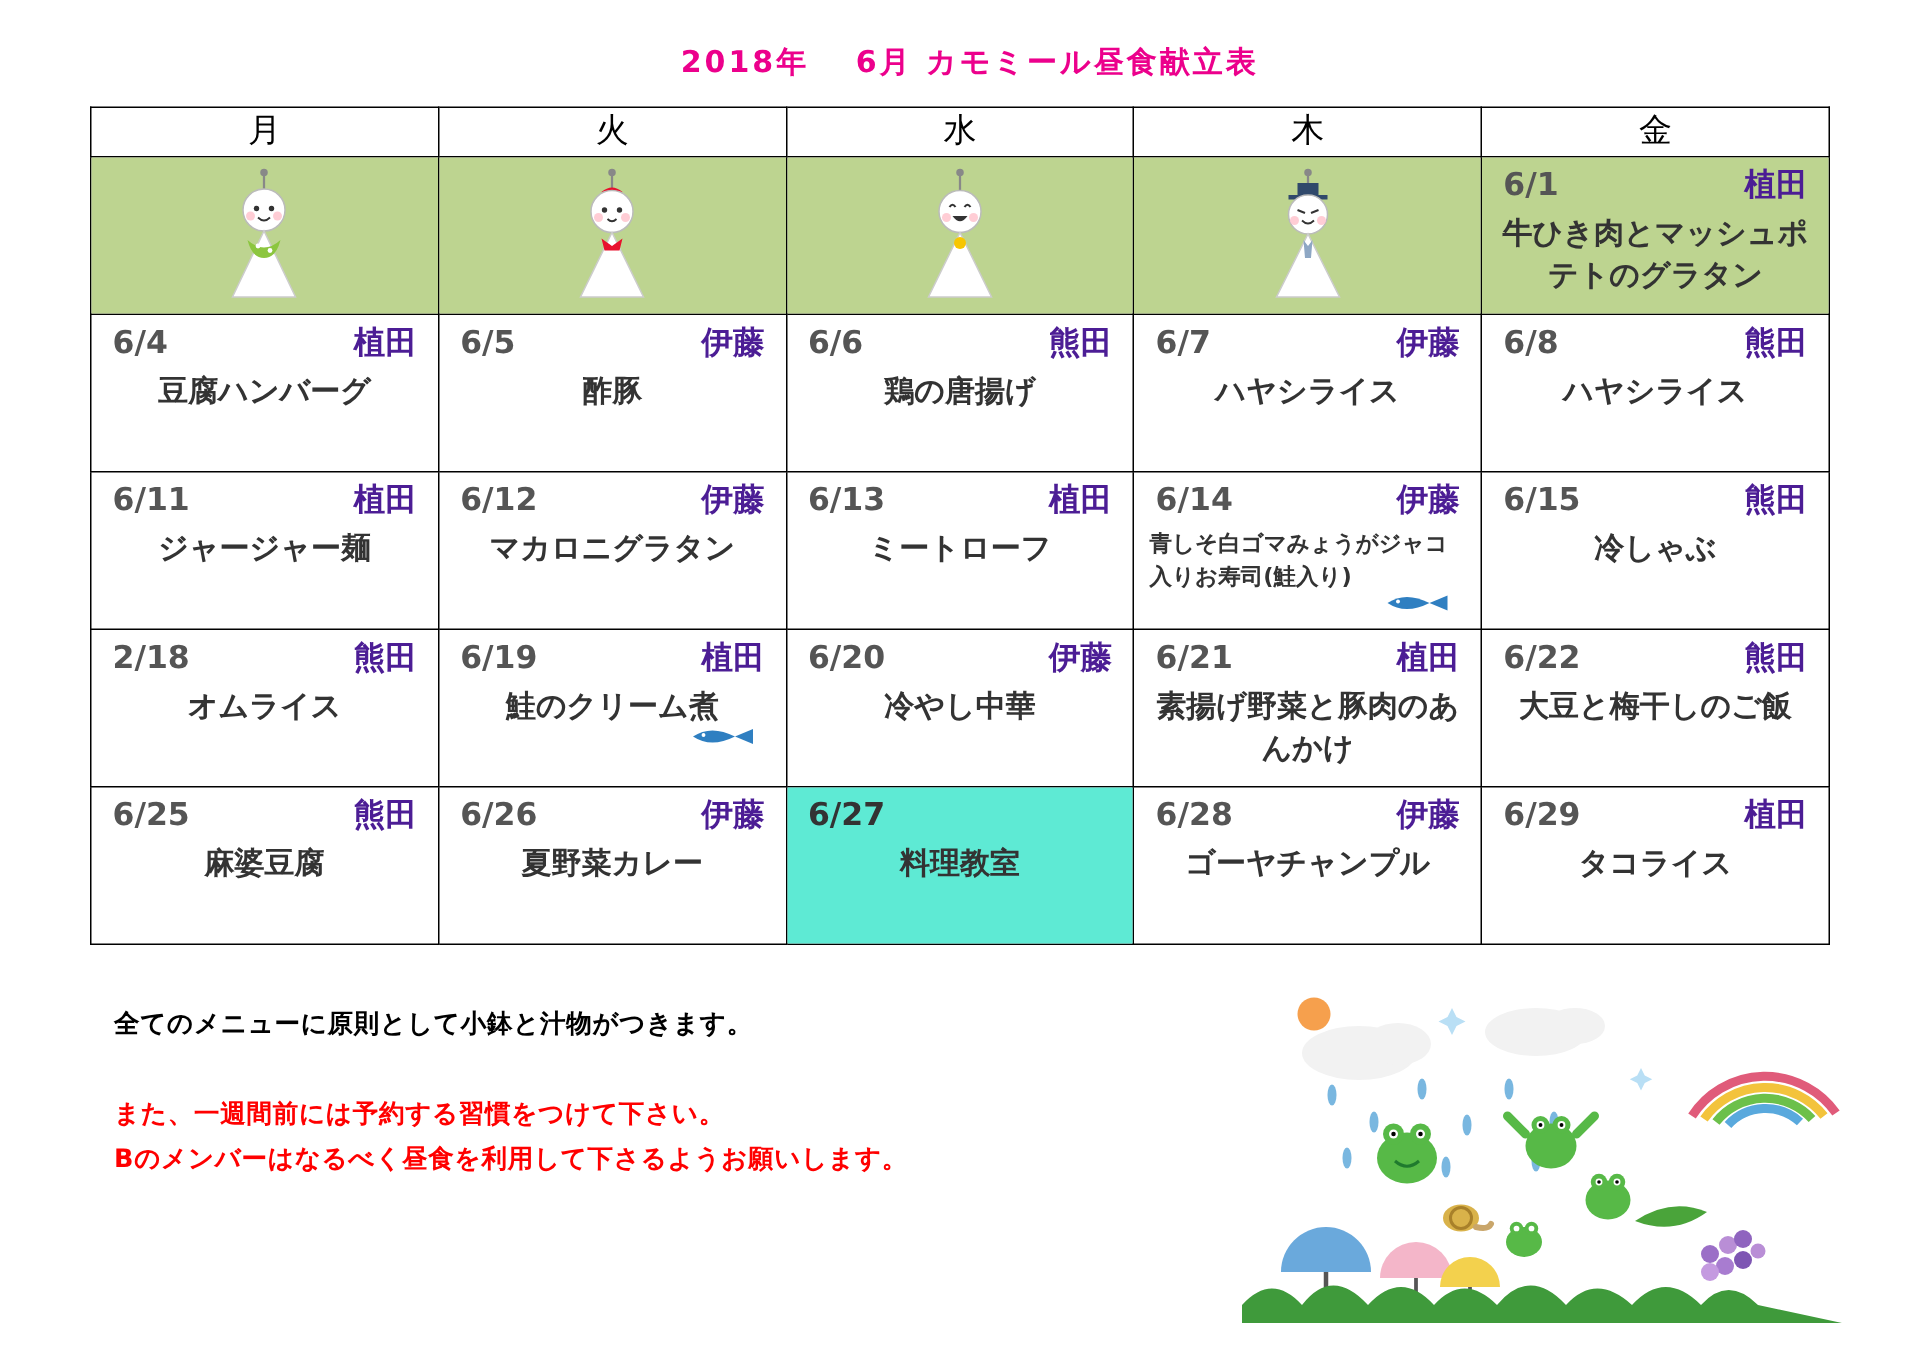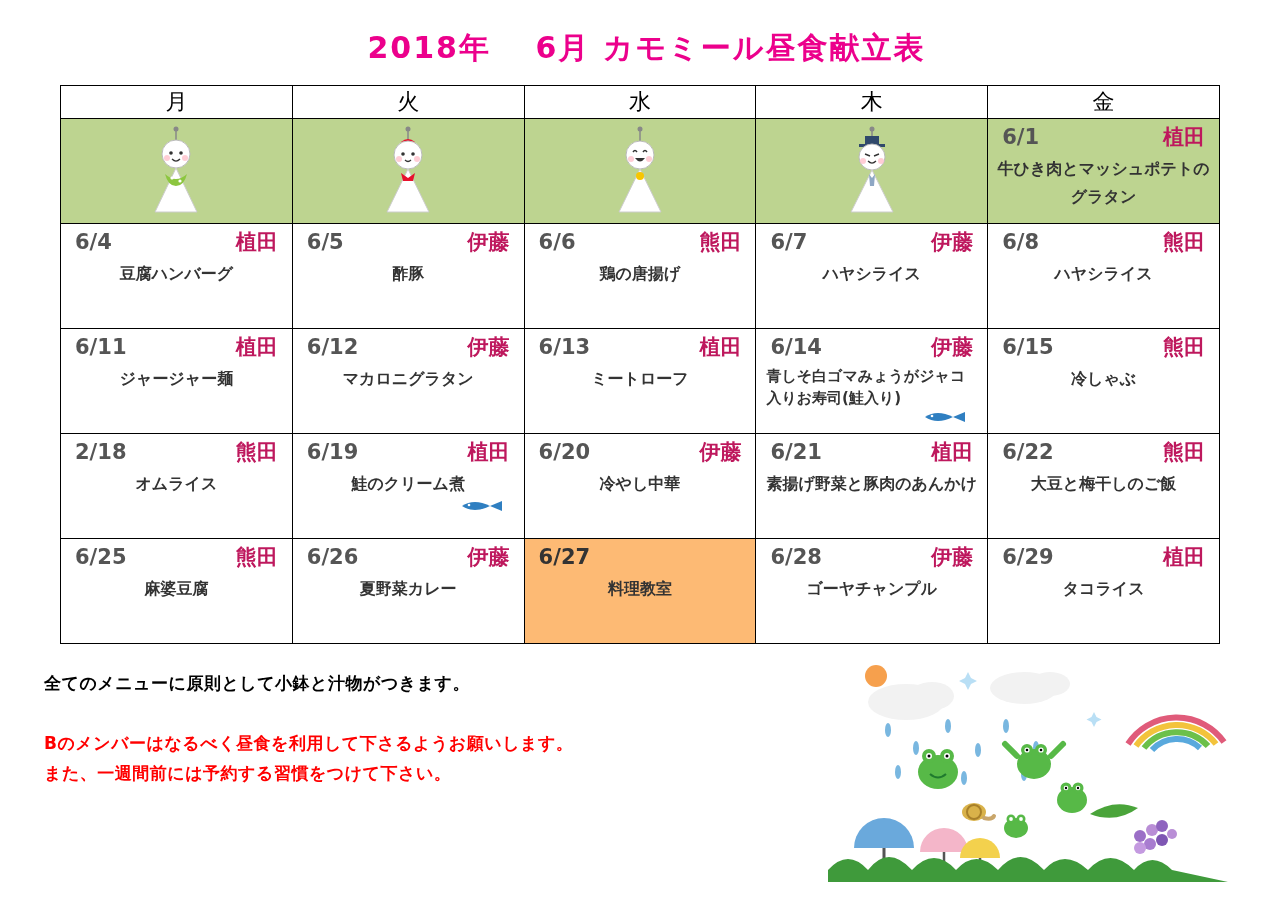--- a/index.html
+++ b/index.html
@@ -12,21 +12,21 @@
   .page {
     position: relative;
     width: 1280px;
     height: 905px;
     overflow: hidden;
   }
   .title {
     text-align: center;
     color: #ec008c;
     font-weight: bold;
-    font-size: 30px;
+    font-size: 20px;
     letter-spacing: 2px;
     padding-top: 28px;
     padding-bottom: 16px;
     font-family: "DejaVu Sans", sans-serif;
     padding-left: 13px;
   }
   table.menu {
     border-collapse: collapse;
     margin: 0 auto;
     width: 1160px;
@@ -54,39 +54,39 @@
   .cell .hdr {
     display: flex;
     justify-content: space-between;
     font-size: 21px;
     line-height: 28px;
     font-family: "DejaVu Sans", sans-serif;
     color: #444;
     padding: 0 6px;
   }
   .cell .hdr .date { color: #555; }
-  .cell .hdr .staff { color: #be185d; }
+  .cell .hdr .staff { color: #4c1d95; }
   .cell .body {
     text-align: center;
-    font-size: 16px;
+    font-size: 20px;
     line-height: 28px;
     color: #333;
     margin-top: 4px;
     font-family: "DejaVu Sans", sans-serif;
     word-break: break-all;
   }
   .cell .body.small {
     font-size: 15px;
     line-height: 22px;
     text-align: left;
     padding-left: 2px;
     color: #333;
   }
   .cell.green { background: #bdd490; }
-  .cell.yellow { background: #fdba74; }
+  .cell.yellow { background: #5eead4; }
   .cell.yellow .hdr .date,
   .cell.yellow .hdr .staff { color: #333; }
   .fish {
     display: inline-block;
     vertical-align: middle;
     margin-left: 4px;
   }
   .fish-right {
     text-align: right;
     padding-right: 10px;
@@ -95,21 +95,21 @@
   
   .doll-wrap {
     display: flex;
     align-items: center;
     justify-content: center;
     height: 100%;
   }
   
   .notes {
     position: absolute;
-    left: 44px;
+    left: 76px;
     top: 668px;
     width: 700px;
     font-family: "DejaVu Sans", sans-serif;
   }
   .notes .line {
     font-size: 17px;
     font-weight: bold;
     color: #000;
     line-height: 30px;
     letter-spacing: 0.5px;
@@ -448,22 +448,22 @@
           </div>
         </td>
       </tr>
 
     </tbody>
   </table>
 
   <div class="notes">
     <div class="line">全てのメニューに原則として小鉢と汁物がつきます。</div>
     <div class="blk3">
+      <div class="line red">また、一週間前には予約する習慣をつけて下さい。</div>
       <div class="line red">Bのメンバーはなるべく昼食を利用して下さるようお願いします。</div>
-      <div class="line red">また、一週間前には予約する習慣をつけて下さい。</div>
     </div>
   </div>
 
   <div class="illus">
     <svg width="400" height="230" viewBox="0 0 400 230">
 
       <circle cx="48" cy="24" r="11" fill="#f6a04d"></circle>
 
       <ellipse cx="78" cy="50" rx="38" ry="18" fill="#f2f2f2"></ellipse>
       <ellipse cx="104" cy="44" rx="22" ry="14" fill="#f2f2f2"></ellipse>

